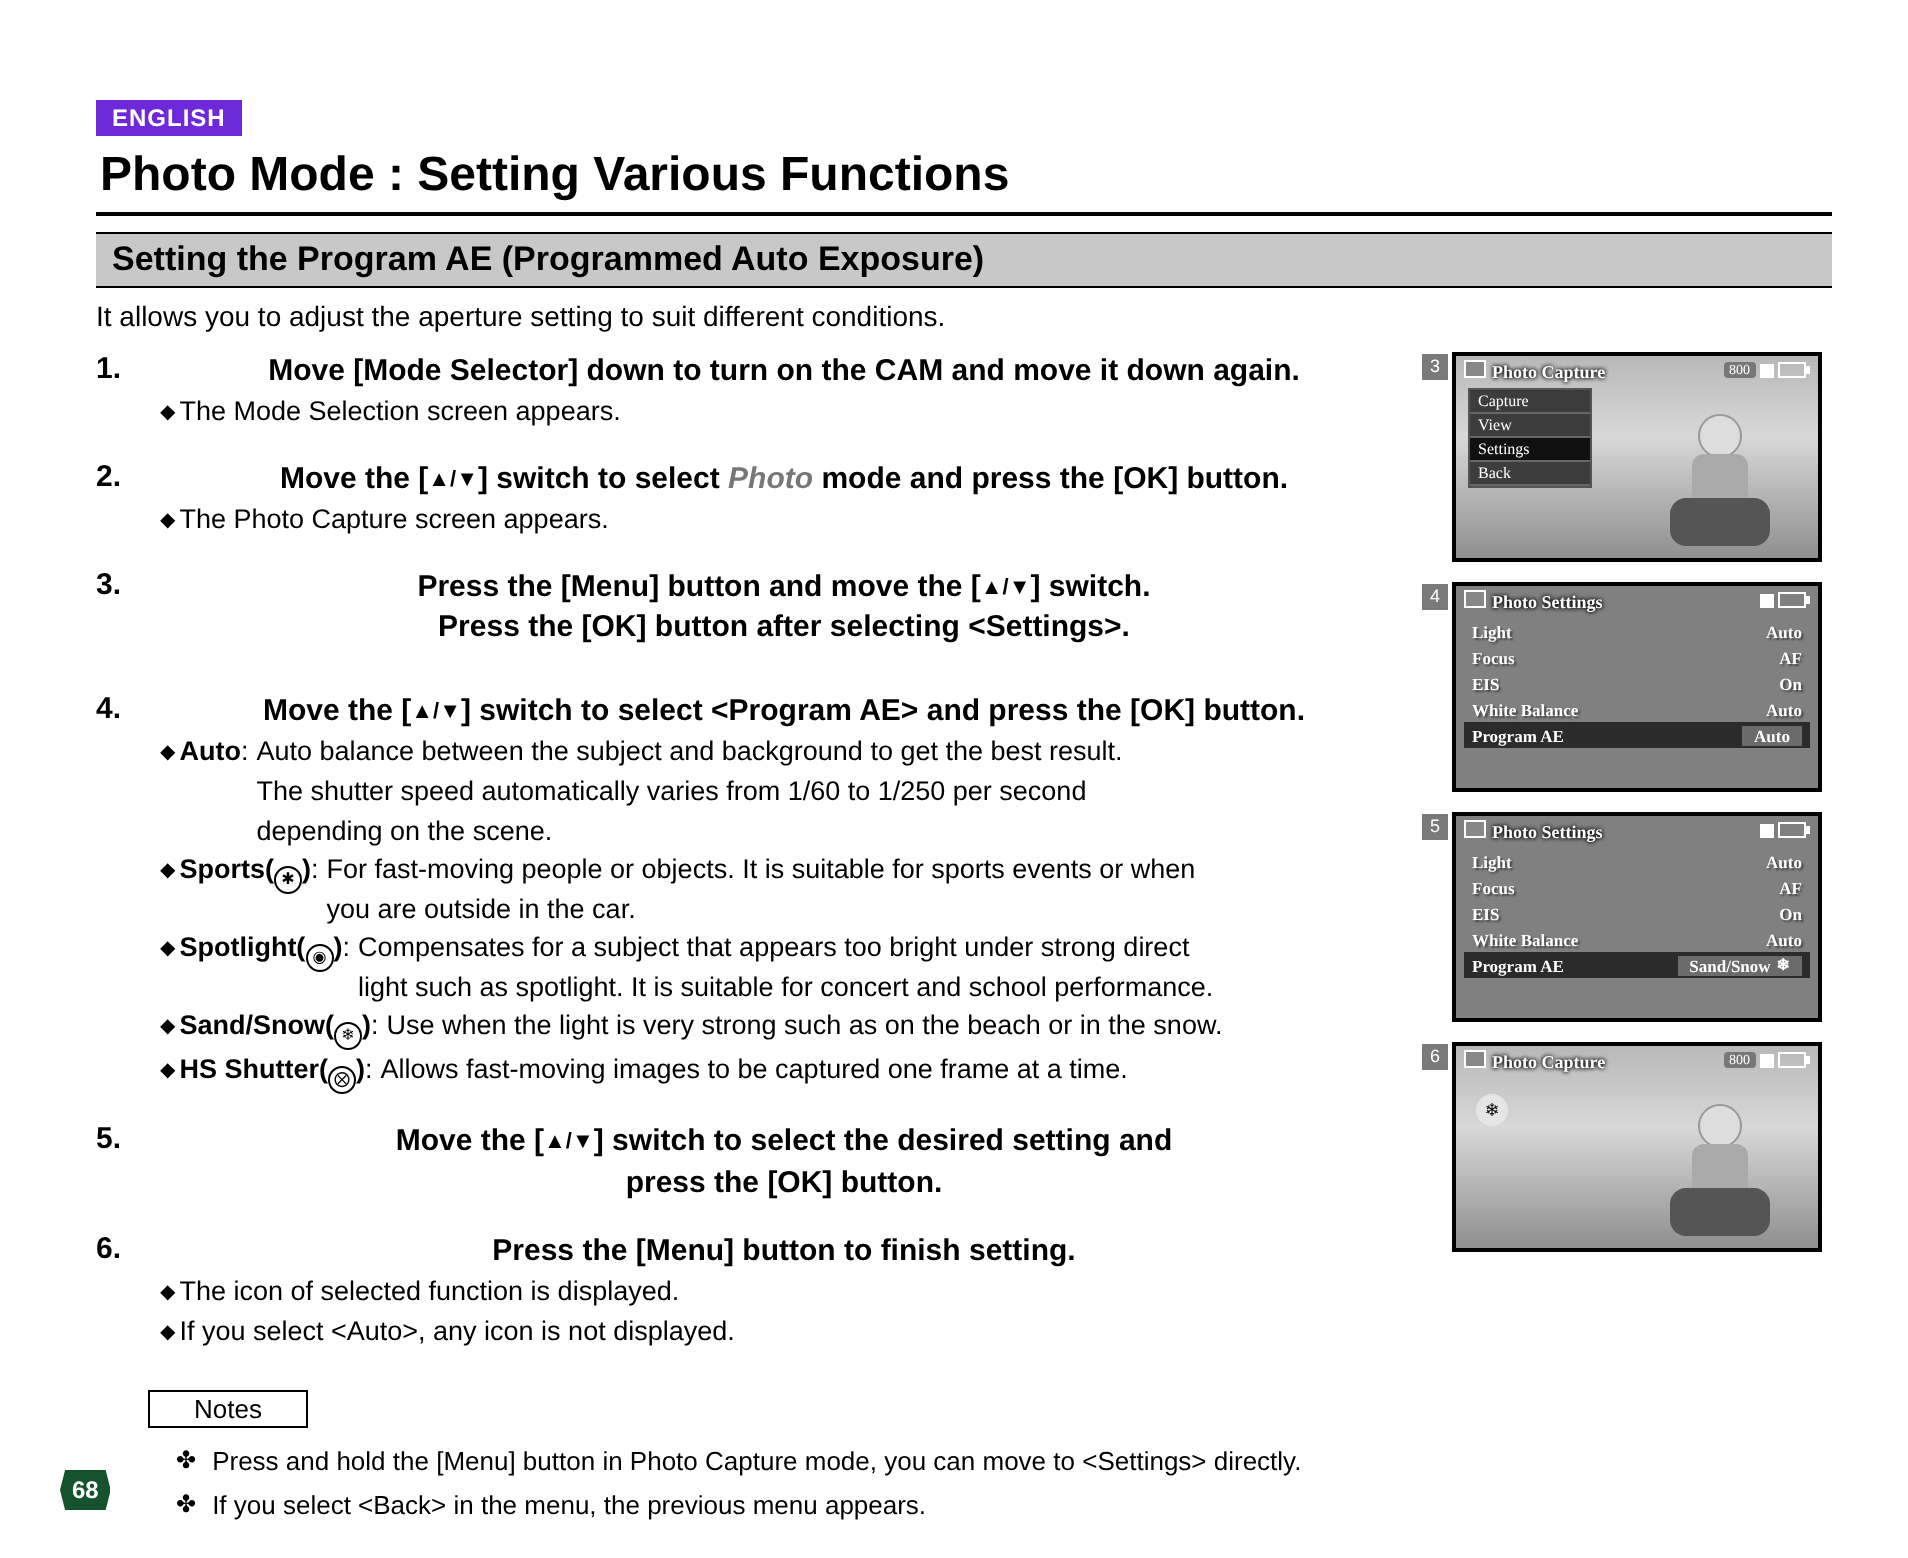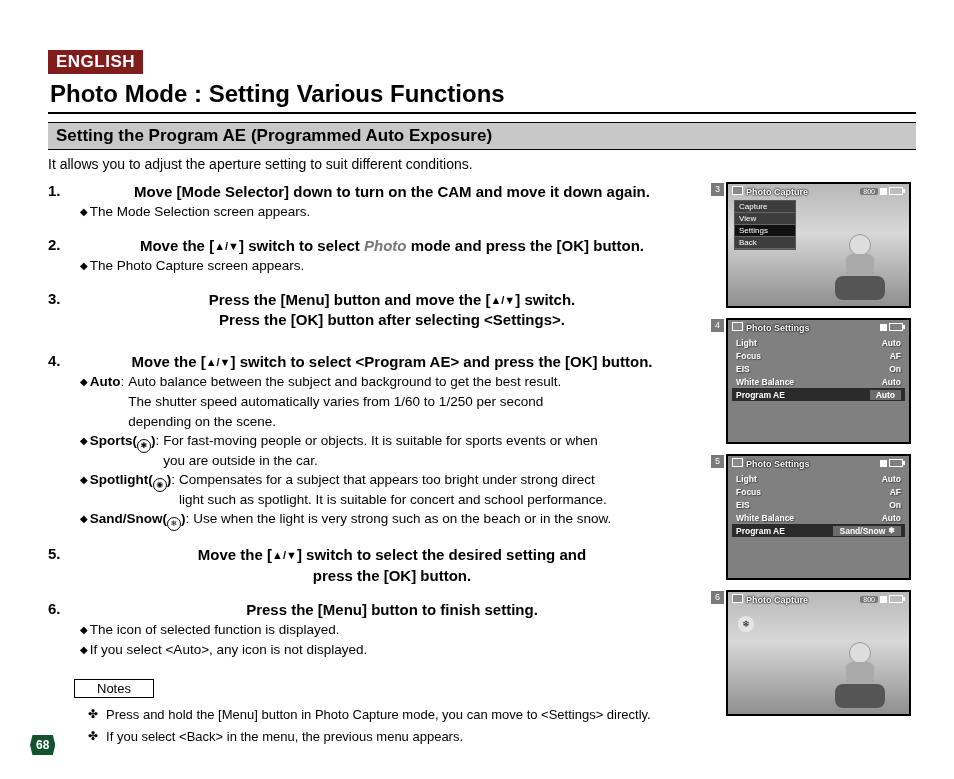--- a/index.html
+++ b/index.html
@@ -8,25 +8,25 @@
     background: #fff;
     width: 954px;
     height: 779px;
     position: relative;
     padding: 50px 38px 20px 48px;
     font-size: 13px;
     color: #000;
   }
   .lang-badge {
     display: inline-block;
-    background: #7f1d1d;
+    background: #6d28d9;
     color: #fff;
     font-weight: bold;
     padding: 2px 8px;
-    font-size: 17px;
+    font-size: 12px;
     letter-spacing: 0.5px;
   }
   .title {
     font-size: 24px;
     font-weight: bold;
     border-bottom: 2px solid #000;
     padding: 6px 0 4px 2px;
     margin-bottom: 8px;
   }
   .subtitle-bar {
@@ -115,26 +115,26 @@
     left: -15px; top: 1px;
     width: 13px; height: 13px;
     background: #7a7a7a;
     color: #fff;
     font-size: 9px;
     text-align: center;
     line-height: 13px;
   }
   .thumb {
     width: 185px;
-    height: 126px;
+    height: 105px;
     border: 2px solid #000;
     background: linear-gradient(#b8b8b8,#d8d8d8 40%, #8f8f8f 100%);
     position: relative;
     overflow: hidden;
-    font-family: Liberation Sans, sans-serif;
+    font-family: Liberation Serif, serif;
   }
   .thumb-title {
     position: absolute;
     top: 3px; left: 18px;
     font-size: 9px;
     color: #fff;
     text-shadow: 0 0 2px #000, 0 0 2px #000;
     font-weight: bold;
   }
   .thumb .cam-ico {
@@ -289,20 +289,26 @@
           </div>
         </div>
 
         <div class="step-sub opt-row">
           <div class="opt-left"><span class="diamond">◆</span><span class="opt-label">Sand/Snow(</span><span class="mode-icon">❄</span><span class="opt-label">)</span>: </div>
           <div class="opt-right">
             <span>Use when the light is very strong such as on the beach or in the snow.</span>
           </div>
         </div>
 
+        <div class="step-sub opt-row">
+          <div class="opt-left"><span class="diamond">◆</span><span class="opt-label">HS Shutter(</span><span class="mode-icon">⨂</span><span class="opt-label">)</span>: </div>
+          <div class="opt-right">
+            <span>Allows fast-moving images to be captured one frame at a time.</span>
+          </div>
+        </div>
       </li>
 
       <li>
         <div class="step-main">
           <span>Move the [</span><span class="arrow">▲/▼</span><span>] switch to select the desired setting and</span>
         </div>
         <div class="step-main">press the [OK] button.</div>
       </li>
 
       <li>

